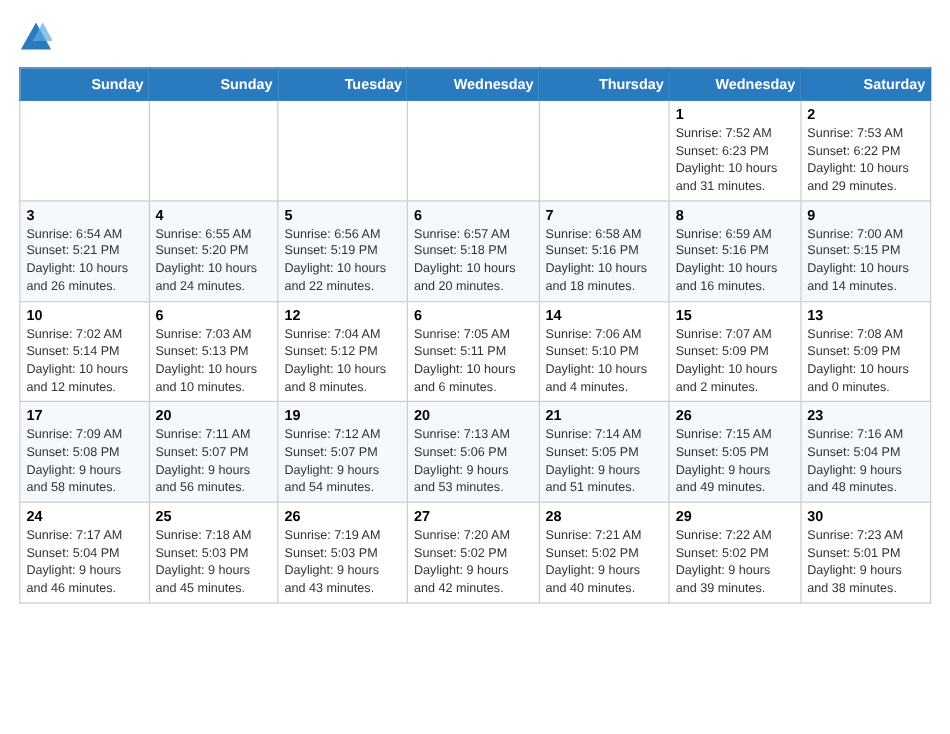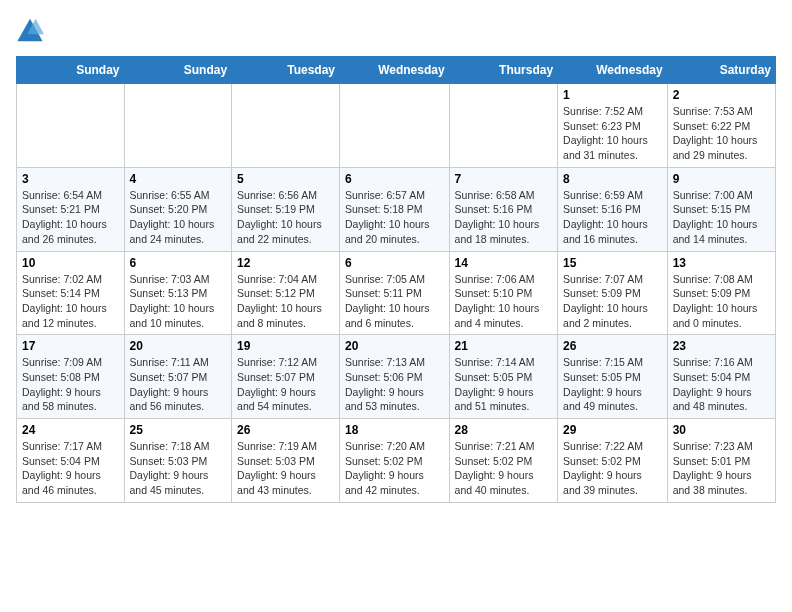--- a/index.html
+++ b/index.html
@@ -235,21 +235,21 @@
         </td>
         <td>
           <span class="day-number">25</span>
           <div class="day-info">Sunrise: 7:18 AM<br>Sunset: 5:03 PM<br>Daylight: 9 hours and 45 minutes.</div>
         </td>
         <td>
           <span class="day-number">26</span>
           <div class="day-info">Sunrise: 7:19 AM<br>Sunset: 5:03 PM<br>Daylight: 9 hours and 43 minutes.</div>
         </td>
         <td>
-          <span class="day-number">18</span>
+          <span class="day-number">27</span>
           <div class="day-info">Sunrise: 7:20 AM<br>Sunset: 5:02 PM<br>Daylight: 9 hours and 42 minutes.</div>
         </td>
         <td>
           <span class="day-number">28</span>
           <div class="day-info">Sunrise: 7:21 AM<br>Sunset: 5:02 PM<br>Daylight: 9 hours and 40 minutes.</div>
         </td>
         <td>
           <span class="day-number">29</span>
           <div class="day-info">Sunrise: 7:22 AM<br>Sunset: 5:02 PM<br>Daylight: 9 hours and 39 minutes.</div>
         </td>

